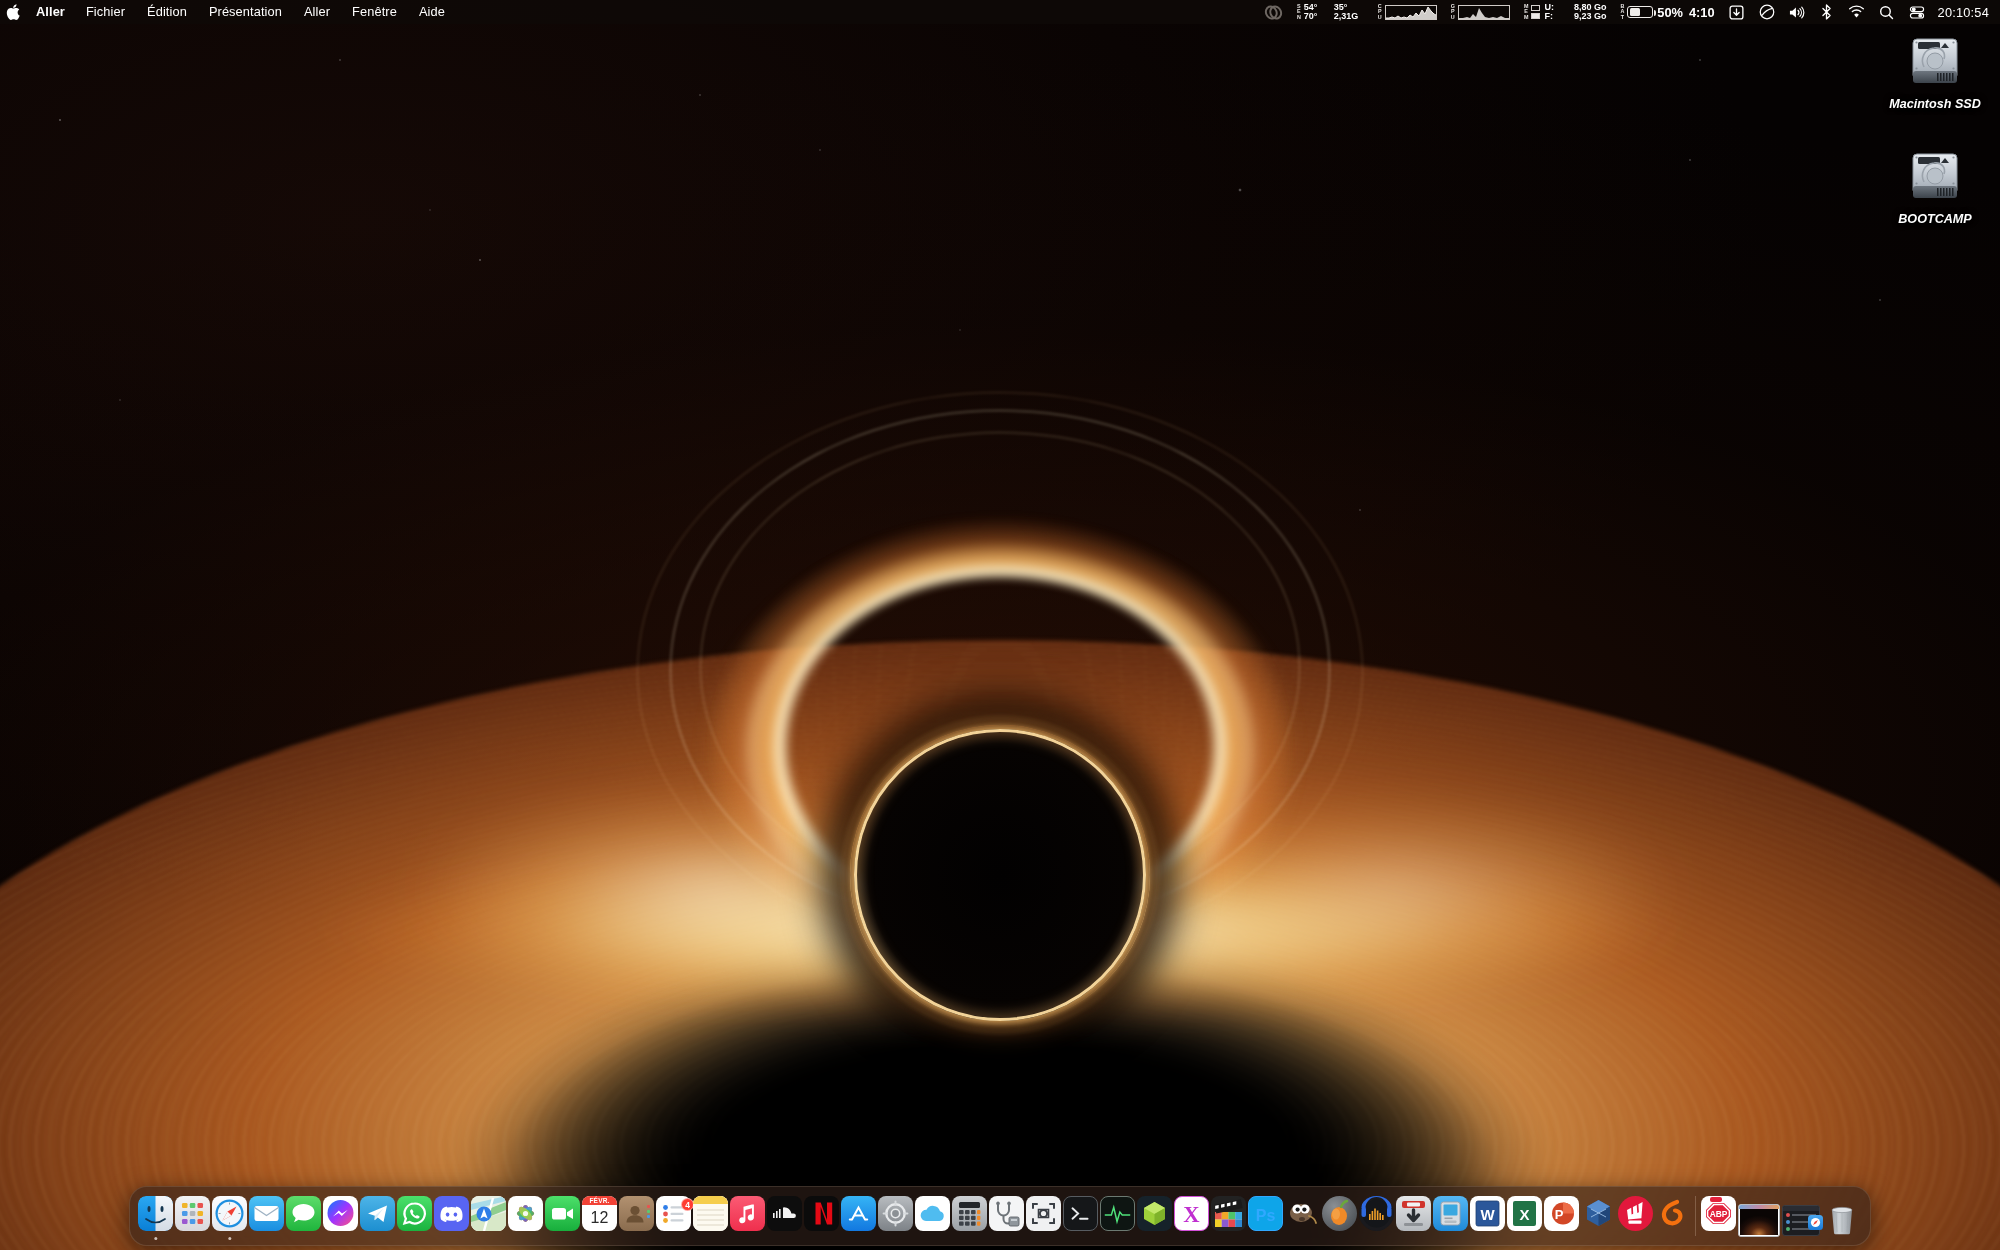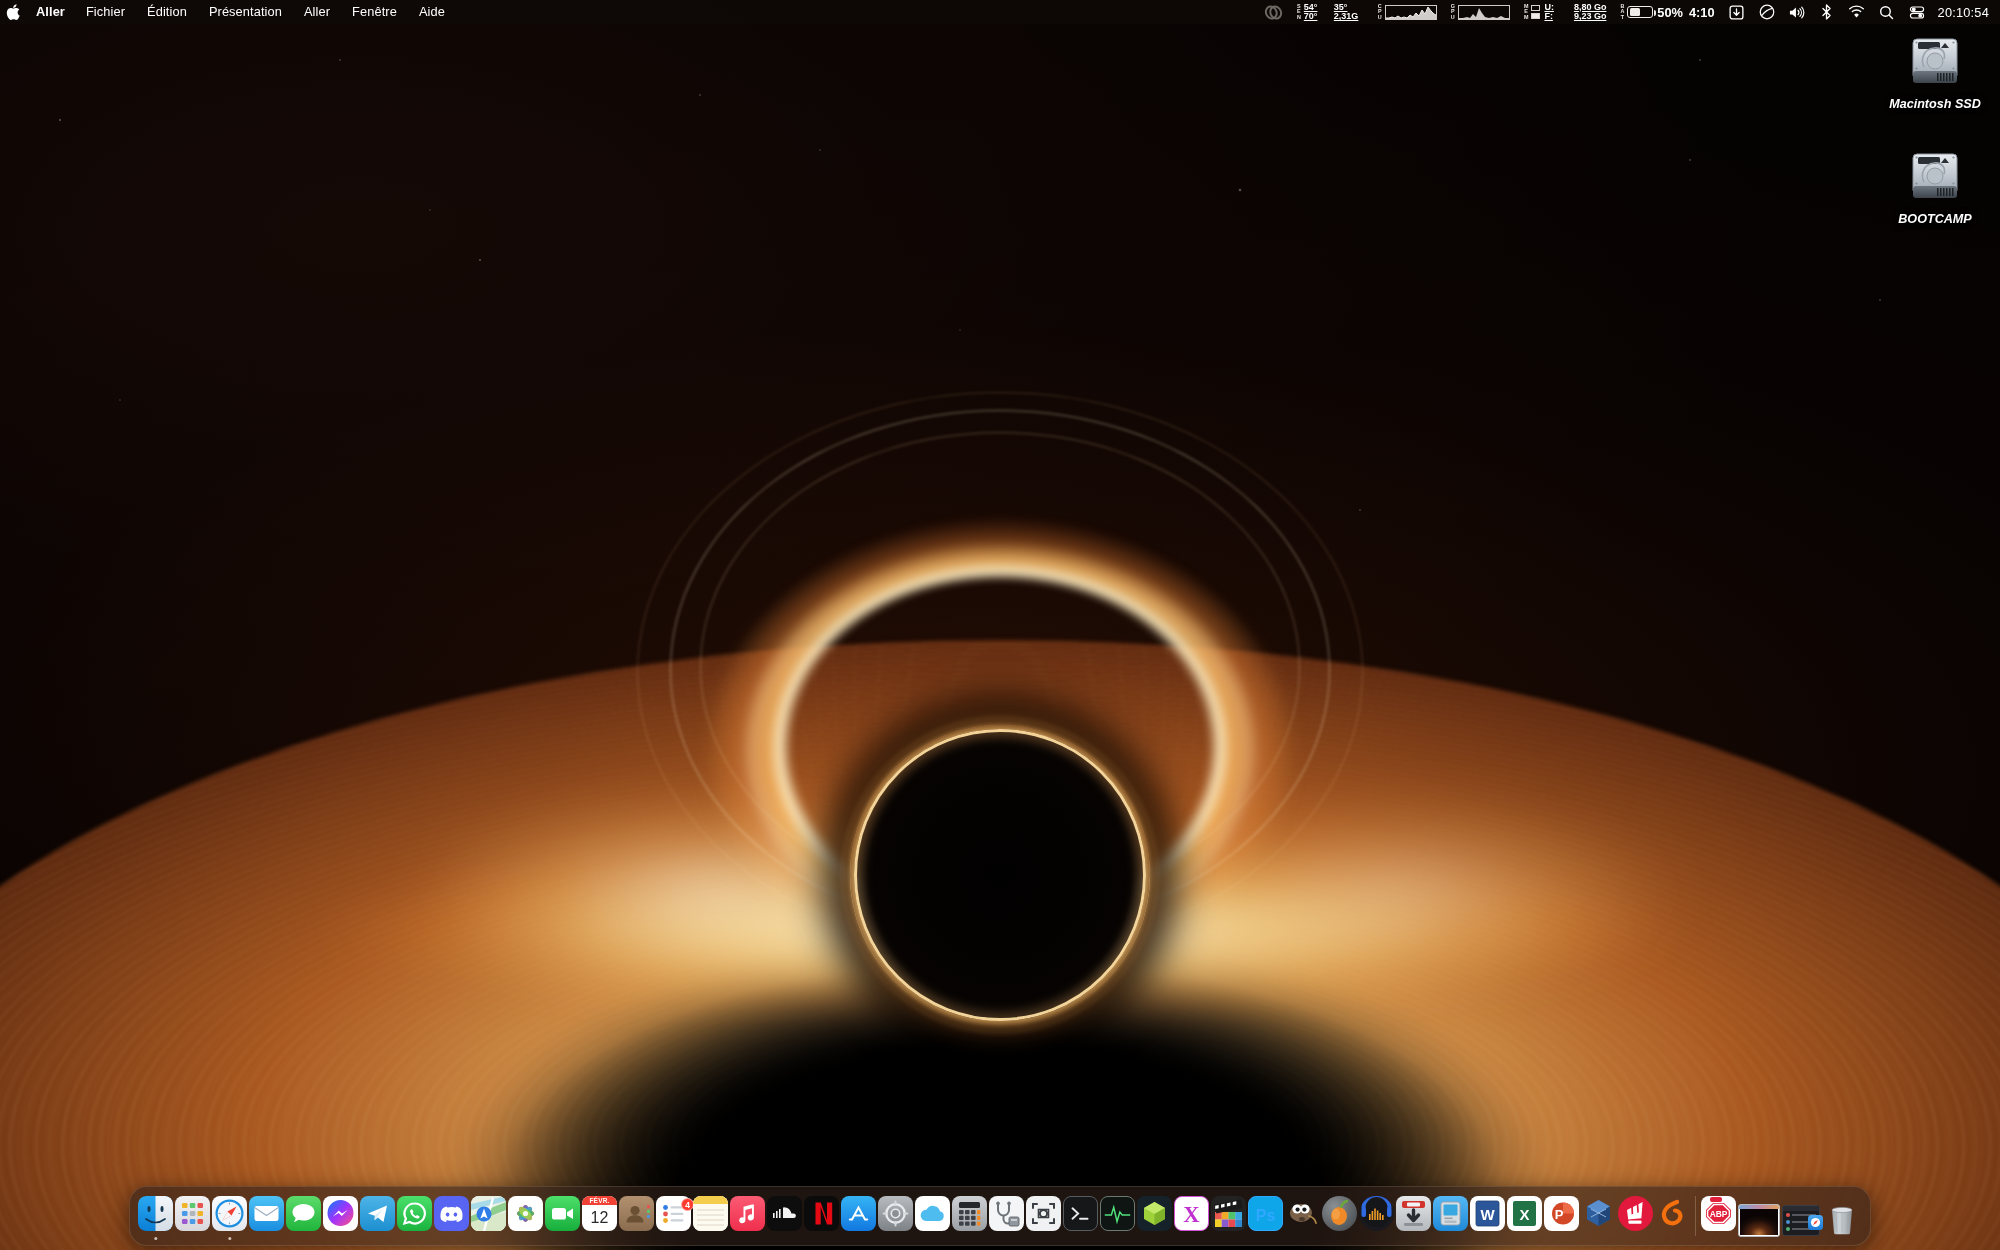--- a/index.html
+++ b/index.html
@@ -133,21 +133,21 @@
   .apple-logo svg{ display:block; }
   .mb-item{ padding:0 11px; height:24px; line-height:24px; white-space:nowrap; font-size:12.8px; letter-spacing:.1px; }
   .mb-item.bold{ font-weight:700; padding:0 10px; }
 
   .mb-right{ margin-left:auto; display:flex; align-items:center; height:24px; padding-right:9px; gap:0; }
   .mbr{ display:flex; align-items:center; height:24px; padding:0 7px; }
 
   
   .vlabel{ display:flex; flex-direction:column; justify-content:center; align-items:center;
            font-size:5.4px; font-weight:700; line-height:5.4px; letter-spacing:0; margin-right:3px; color:#e9e6e4; }
-  .twocol{ display:flex; flex-direction:column; justify-content:center; line-height:9.4px; font-size:9px; font-weight:700;text-decoration:underline; }
+  .twocol{ display:flex; flex-direction:column; justify-content:center; line-height:9.4px; font-size:9px; font-weight:700; }
   .twocol .row{ display:flex; gap:6px; white-space:nowrap; }
   .twocol .row span{ display:inline-block; }
   .w-tempA{ width:24px; } .w-tempB{ width:30px; }
   .w-memA{ width:12px; } .w-memB{ width:44px; text-align:right; }
 
   .graph{ width:52px; height:15px; border:1px solid #cfcac6; position:relative; overflow:hidden; background:#0c0806; }
   .graph svg{ position:absolute; left:0; bottom:0; }
 
   .memblocks{ display:flex; flex-direction:column; gap:2px; margin-right:4px; }
   .memblocks i{ display:block; width:9px; height:6px; border:1px solid #d6d1cd; background:transparent; }

